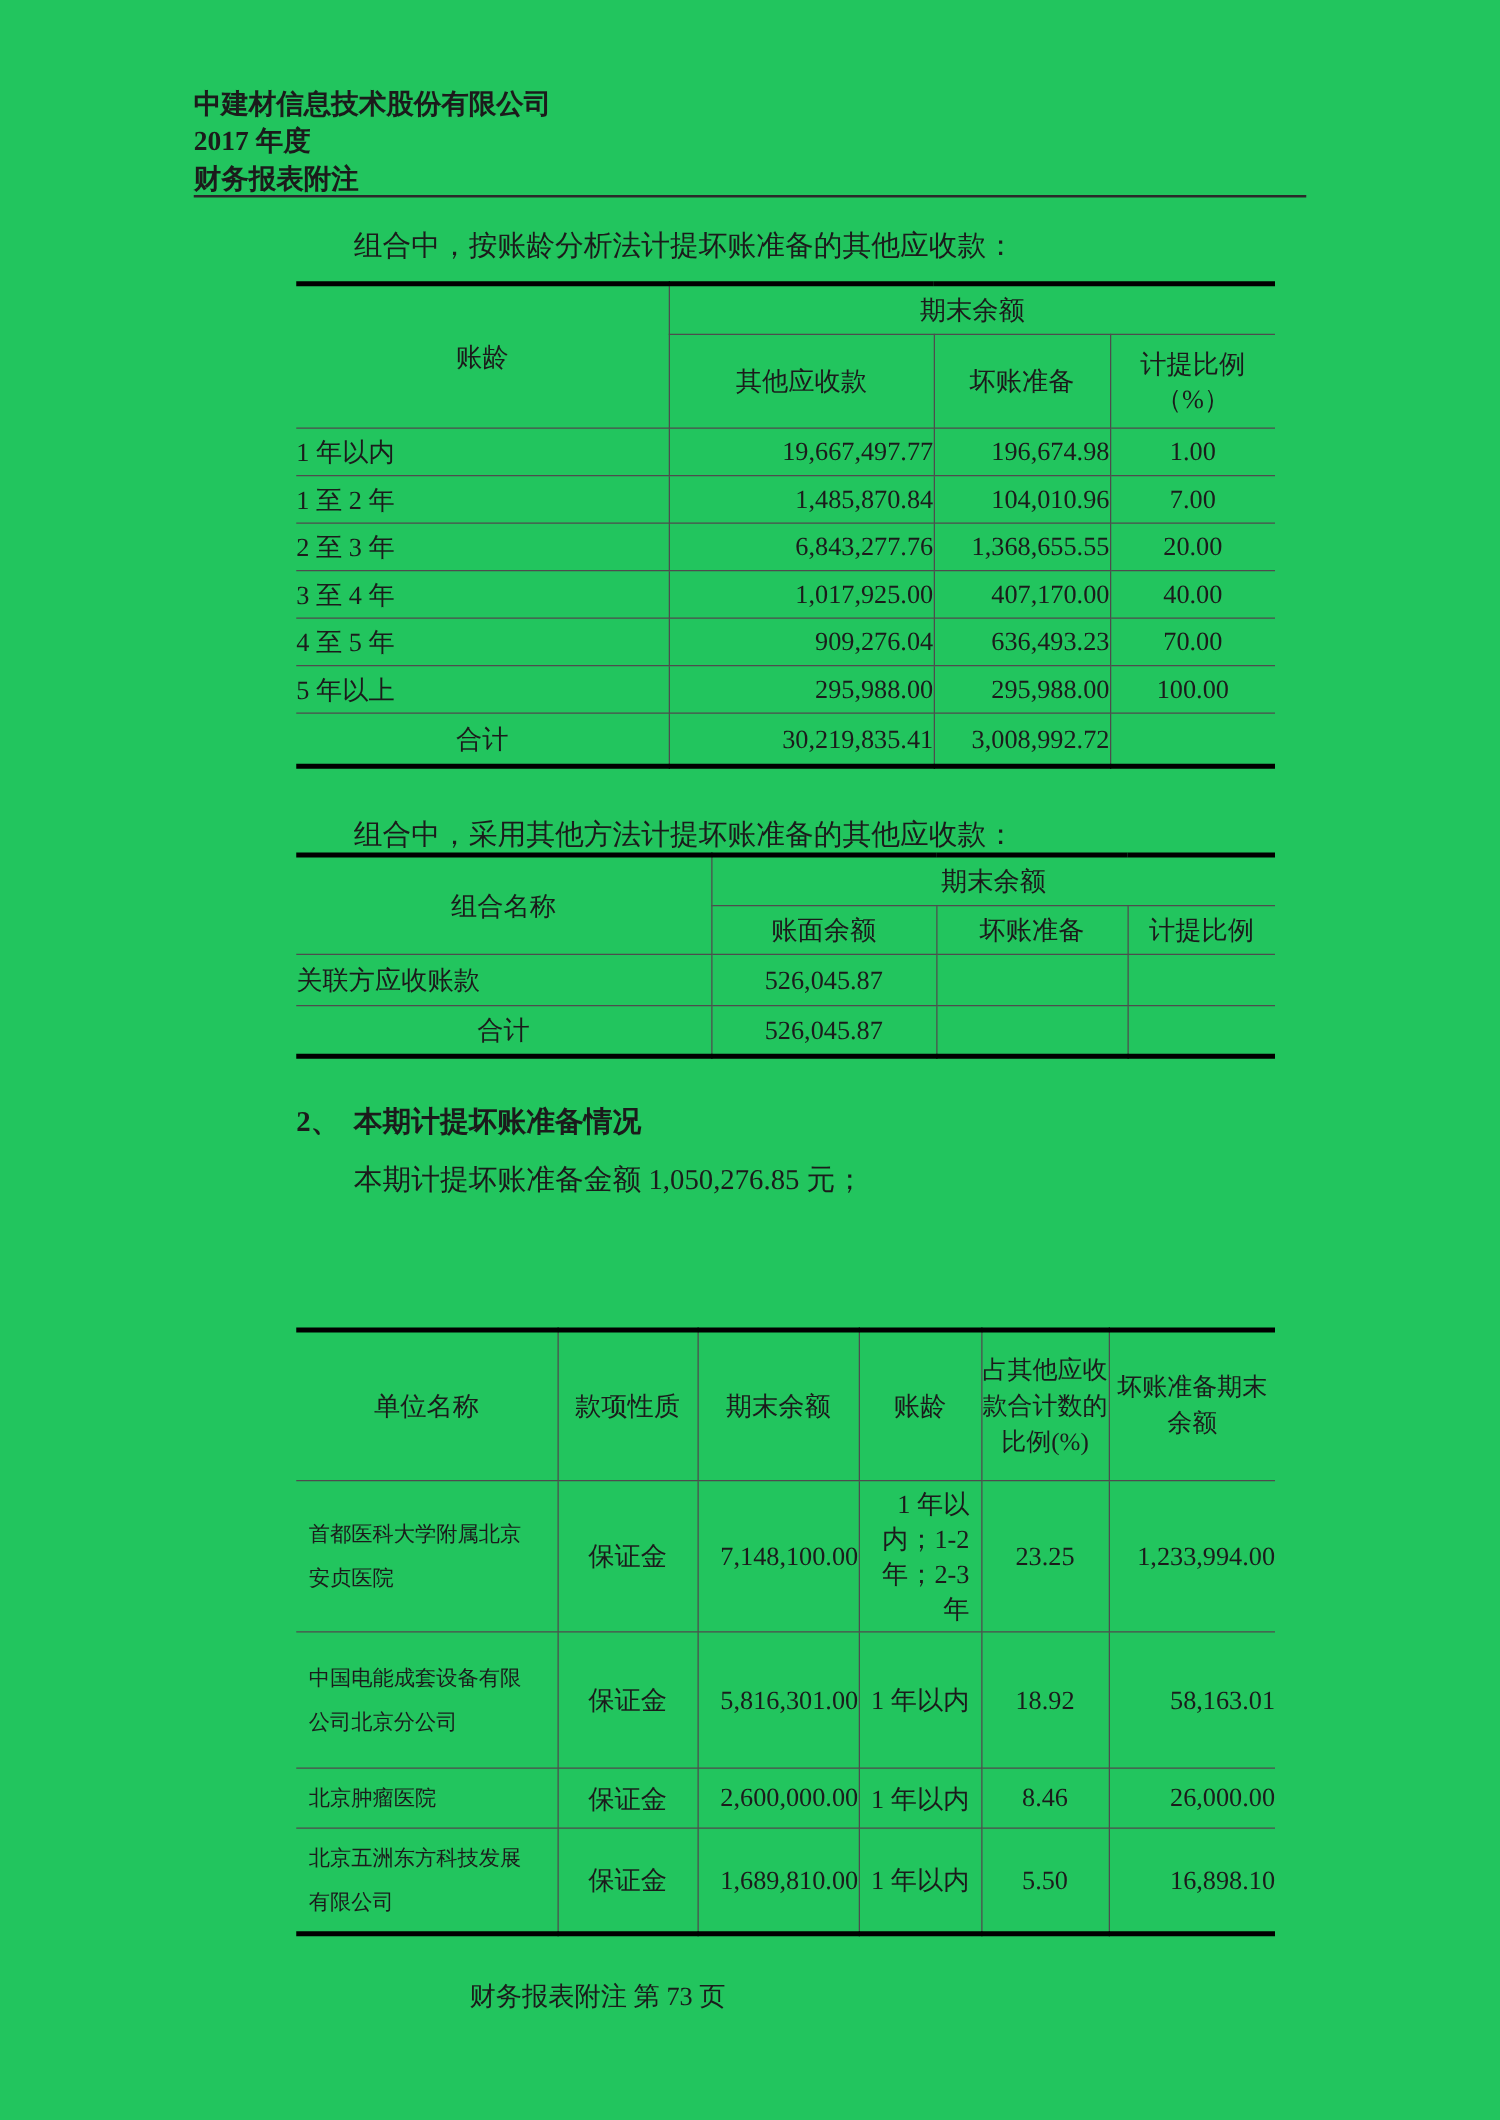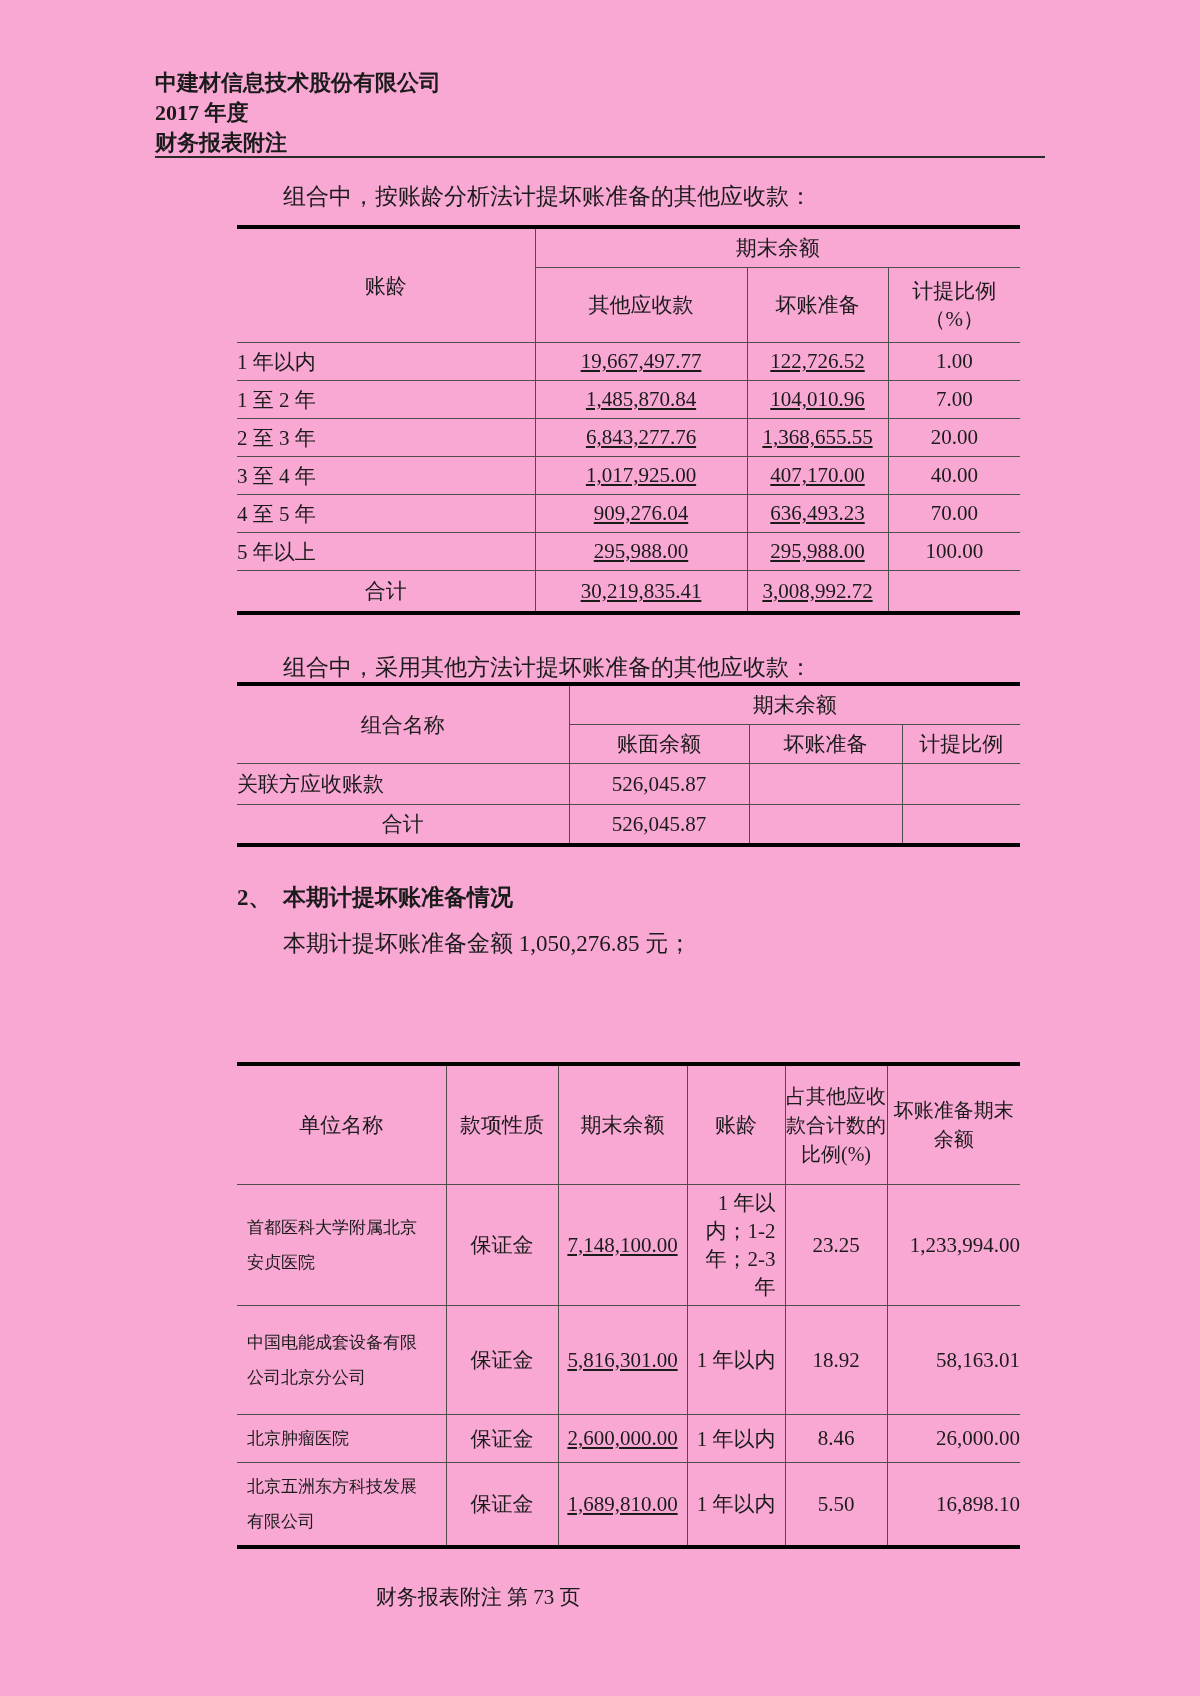--- a/index.html
+++ b/index.html
@@ -1,36 +1,36 @@
 <!DOCTYPE html>
 <html><head>
 <meta charset="utf-8">
 <style>
   html,body{margin:0;padding:0;background:#e8e8e8;}
   .page{
     position:relative;width:1200px;height:1696px;margin:0 auto;
-    background:#f9a8d4;color:#1b1b1b;
+    background:#22c55e;color:#1b1b1b;
     font-family:"Liberation Serif","DejaVu Serif",serif;
     overflow:hidden;
   }
   .doc-header{position:absolute;left:155px;top:68px;font-size:22px;font-weight:600;line-height:30px;}
   .header-rule{position:absolute;left:155px;top:156px;width:890px;height:2px;background:#2a2a2a;}
   .para{position:absolute;left:283px;font-size:23px;margin:0;white-space:nowrap;}
   .sec{position:absolute;left:237px;font-size:23px;font-weight:bold;margin:0;white-space:nowrap;}
   .sec .sec-num{display:inline-block;width:46px;}
   .body-text{position:absolute;left:283px;font-size:23px;margin:0;white-space:nowrap;font-weight:normal;}
 
   table.t{border-collapse:collapse;table-layout:fixed;position:absolute;left:237px;width:783px;
     border-top:4px solid #000;border-bottom:4px solid #000;font-size:21px;color:#1b1b1b;}
   table.t td{border-top:1px solid #4d4d4d;border-bottom:1px solid #4d4d4d;border-right:1px solid #4d4d4d;
     padding:0;vertical-align:middle;overflow:hidden;}
   table.t td:last-child{border-right:none;}
   td.ctr{text-align:center;}
   td.lbl{text-align:left;padding-left:10px;}
-  td.num{text-align:center;padding-right:12px;text-decoration:underline;}
+  td.num{text-align:right;padding-right:12px;}
   td.num2{text-align:right;padding-right:16px;}
   .blk{display:block;text-align:center;}
   .t1{top:225px;}
   .t1 .h2 td{height:74px;}
   .t1 .dr td{height:37px;}
   .t1 .h1 td{height:38px;}
   .t1 .tr-total td{height:40px;}
   .t2{top:682px;}
   .t2 .h1 td{height:38px;}
   .t2 .h2 td{height:38px;}
@@ -73,21 +73,21 @@
         <td class="ctr">其他应收款</td>
         <td class="ctr">坏账准备</td>
         <td class="ctr">
           <span class="blk">计提比例</span>
           <span class="blk">（%）</span>
         </td>
       </tr>
       <tr class="dr">
         <td class="lbl">1 年以内</td>
         <td class="num">19,667,497.77</td>
-        <td class="num">122,726.52</td>
+        <td class="num">196,674.98</td>
         <td class="ctr">1.00</td>
       </tr>
       <tr class="dr">
         <td class="lbl">1 至 2 年</td>
         <td class="num">1,485,870.84</td>
         <td class="num">104,010.96</td>
         <td class="ctr">7.00</td>
       </tr>
       <tr class="dr">
         <td class="lbl">2 至 3 年</td>

